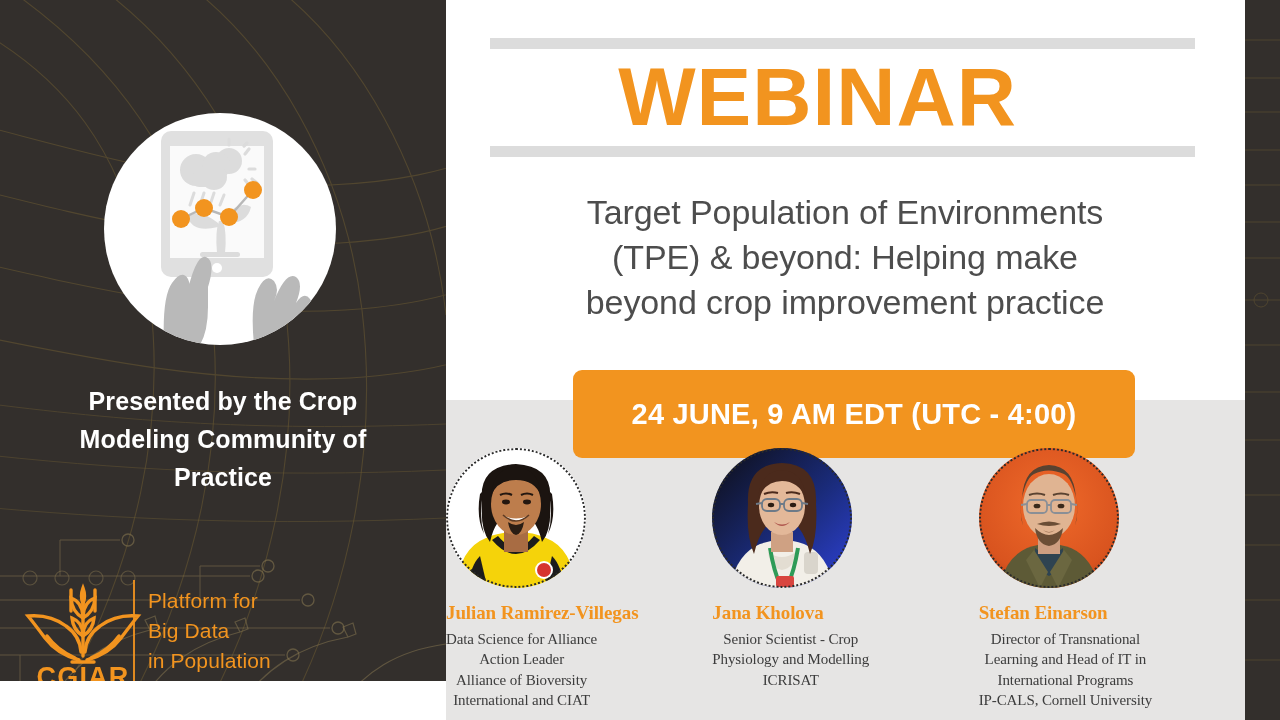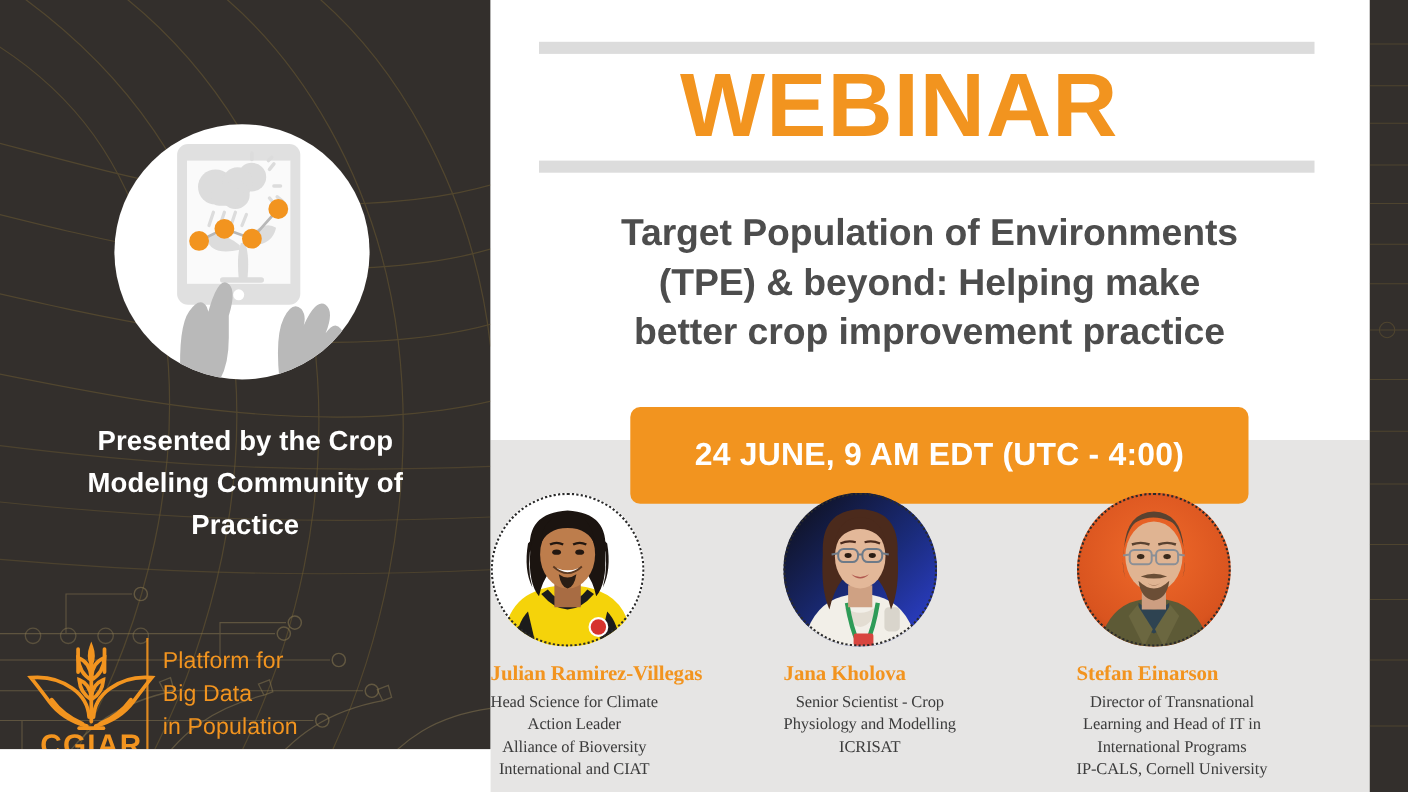--- a/index.html
+++ b/index.html
@@ -126,21 +126,21 @@
     line-height:1;
   }
 
   .talk-title {
     position:absolute;
     left:470px; top:190px;
     width:750px;
     text-align:center;
     color:#4d4d4d;
     font-size:34px;
-    font-weight:bold;
+    font-weight:normal;
     line-height:1.32;
     letter-spacing:-.1px;
   }
 
   .date-banner {
     position:absolute;
     left:573px; top:370px;
     width:562px; height:88px;
     background:#f2941f;
     border-radius:9px;
@@ -371,21 +371,21 @@
   <div class="content-white"></div>
   <div class="content-grey"></div>
 
   <div class="rule rule-top"></div>
   <div class="webinar">WEBINAR</div>
   <div class="rule rule-bottom"></div>
 
   <div class="talk-title">
     <div>Target Population of Environments</div>
     <div>(TPE) &amp; beyond: Helping make</div>
-    <div>better crop improvement practice</div>
+    <div>beyond crop improvement practice</div>
   </div>
 
   <div class="date-banner">
     <span>24 JUNE, 9 AM  EDT (UTC - 4:00)</span>
   </div>
 
   <div class="speakers">
 
     <div class="speaker">
       <div class="portrait-wrap">
@@ -417,21 +417,21 @@
 
           <path d="M58 68 q12 10 24 0 q-12 5 -24 0z" fill="#ffffff"></path>
           <path d="M57 67 q13 12 26 0" stroke="#5c3a22" stroke-width="1.6" fill="none"></path>
 
           <path d="M62 74 q8 6 16 0 q-2 12 -8 13 q-6 -1 -8 -13z" fill="#2a1d14"></path>
         </svg>
         <div class="portrait-ring"></div>
       </div>
       <div class="sp-name">Julian Ramirez-Villegas</div>
       <div class="sp-role">
-        <div>Head Science for Climate</div>
+        <div>Data Science for Alliance</div>
         <div>Action Leader</div>
         <div>Alliance of Bioversity</div>
         <div>International and CIAT</div>
       </div>
     </div>
 
     <div class="speaker">
       <div class="portrait-wrap">
         <svg width="140" height="140" viewBox="0 0 140 140">
           <defs>

